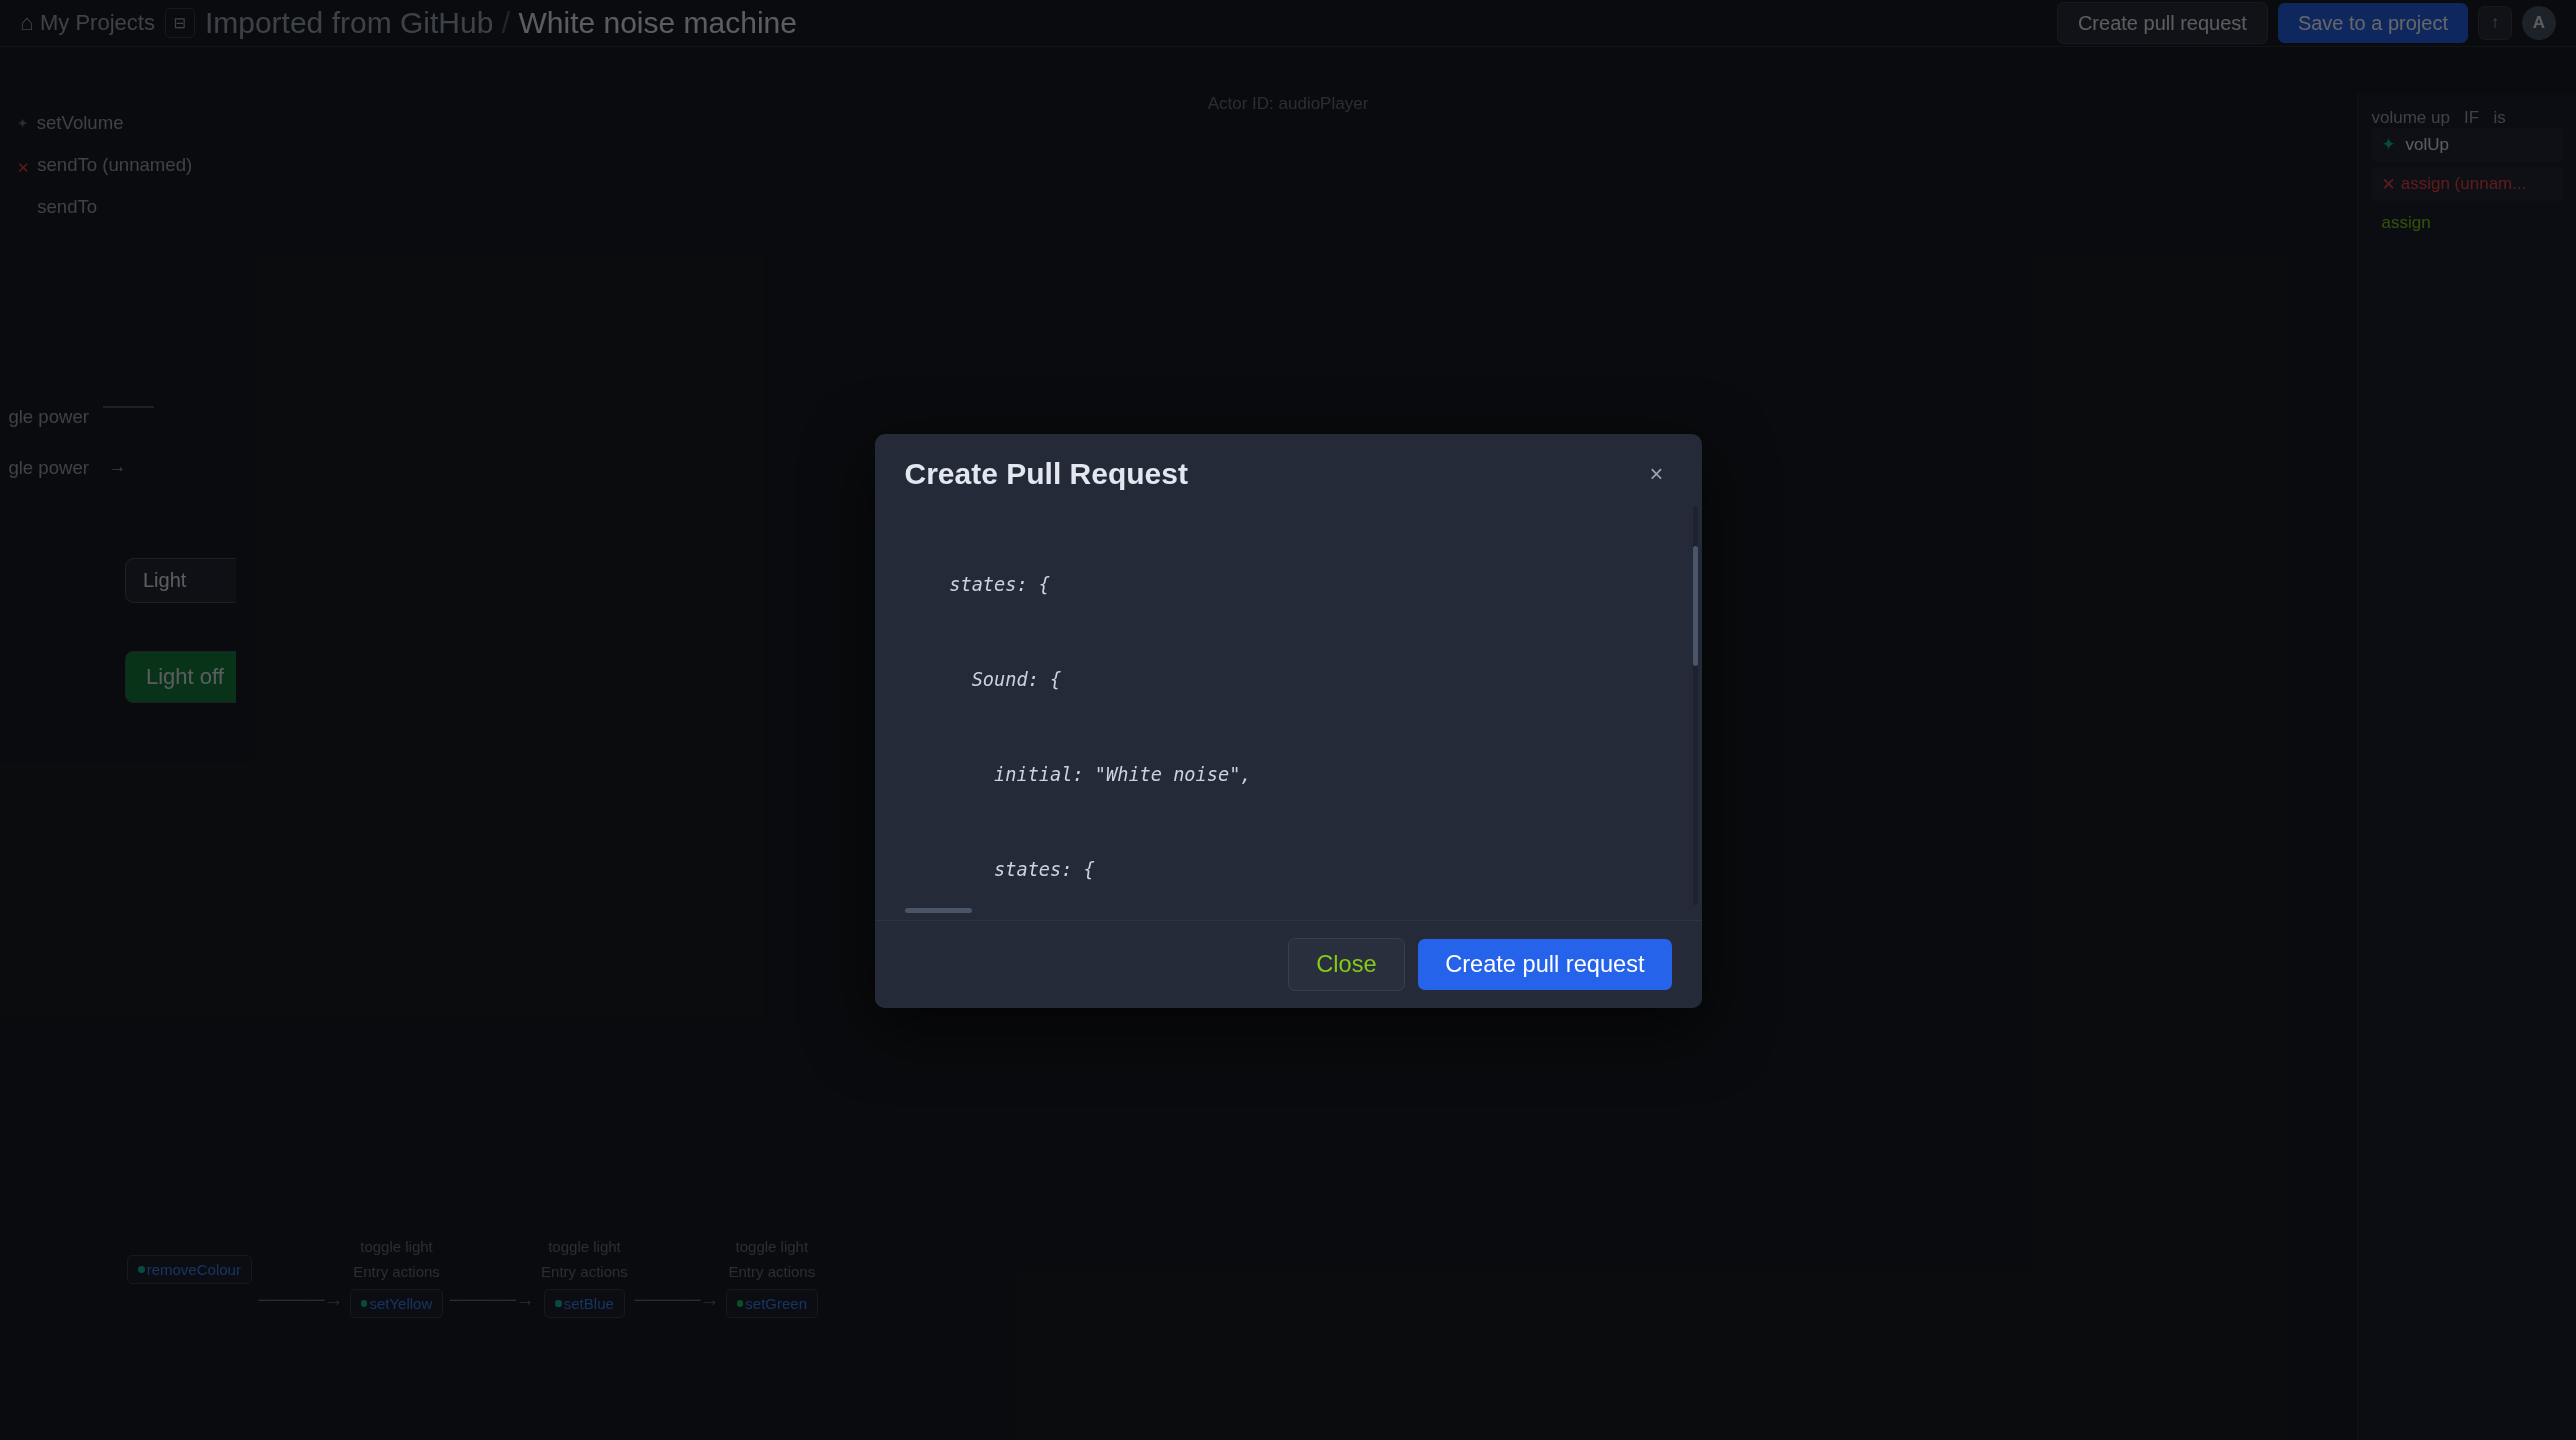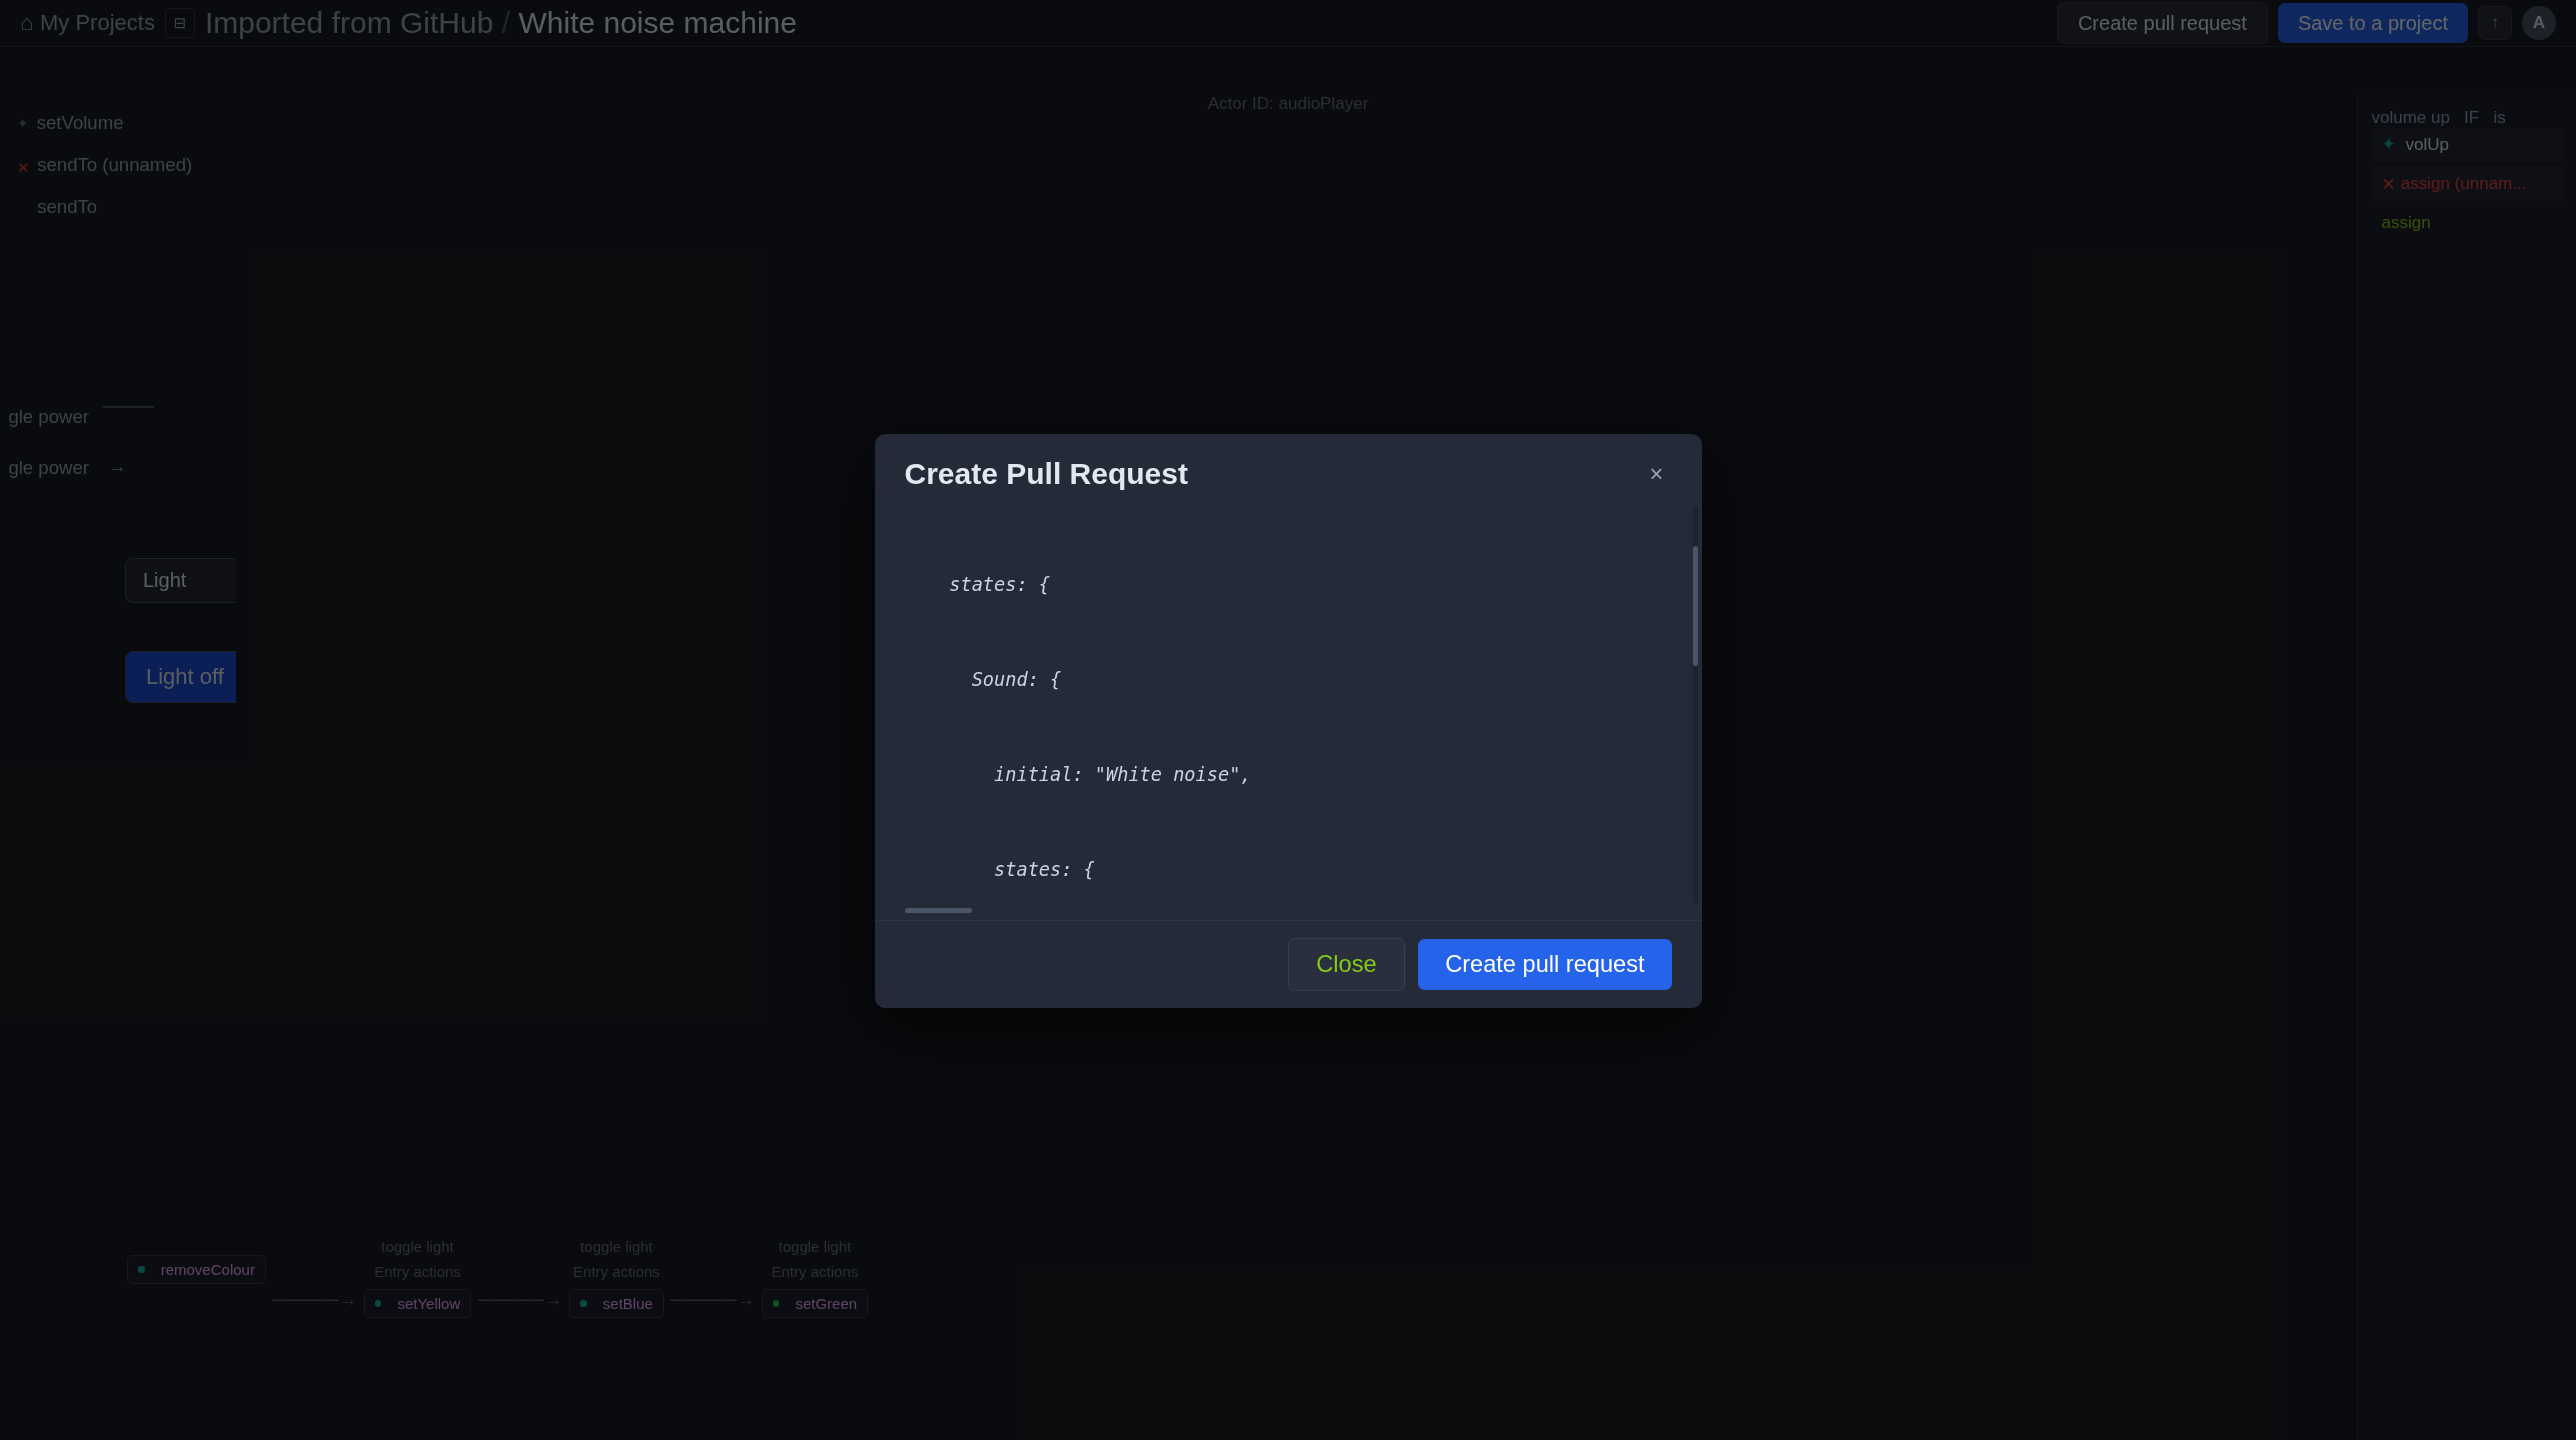--- a/index.html
+++ b/index.html
@@ -272,24 +272,24 @@
       transform: translateX(-50%);
       font-size: 17px;
       color: #6b7280;
     }
     .flow-action-tag {
       background: #1e2230;
       border: 0.8px solid #3a3f4b;
       border-radius: 5px;
       padding: 5px 10px;
       font-size: 15px;
-      color: #f0abfc;
-      display: flex;
-      align-items: center;
-      gap: 16px;
+      color: #3b82f6;
+      display: flex;
+      align-items: center;
+      gap: 2px;
     }
     .flow-action-tag .dot { width: 6.7px; height: 6.7px; border-radius: 50%; }
     .flow-action-tag .dot-teal { background: #14b8a6; }
     .flow-action-tag .dot-green { background: #22c55e; }
 
     
     .partial-nodes {
       position: absolute;
       left: 0;
       top: 47px;
@@ -358,21 +358,21 @@
     </div>
     <div class="power-row" style="top: 363px; left: 8.4px;">
       <span>gle power</span>
       <span style="margin-left: 6.7px; color: #9aa3b5; font-size: 17px;">→</span>
     </div>
 
     <div style="position: absolute; top: 464px; left: 125px; background: #252a38; border: 0.8px solid #4a5568; border-radius: 8.4px; padding: 10px 17px; font-size: 20px; color: #e2e8f0; min-width: 118px;">
       <span>Light</span>
     </div>
 
-    <div style="position: absolute; top: 557px; left: 125px; background: #1d4ed8; border: 0.8px solid #4a5568; border-radius: 8.4px; padding: 11.8px 20px; font-size: 22px; color: #e2e8f0; min-width: 152px;">
+    <div style="position: absolute; top: 557px; left: 125px; background: #15803d; border: 0.8px solid #4a5568; border-radius: 8.4px; padding: 11.8px 20px; font-size: 22px; color: #e2e8f0; min-width: 152px;">
       <span>Light off</span>
     </div>
   </div>
 
   <div style="position: absolute; bottom: 17px; left: 127px; right: 253px; display: flex; align-items: flex-start; gap: 0; height: 186px;">
 
     <div style="display: flex; flex-direction: column; align-items: center; gap: 6.7px; margin-top: 17px;">
       <div class="flow-action-tag">
         <span class="dot dot-teal"></span>
         <span>removeColour</span>

